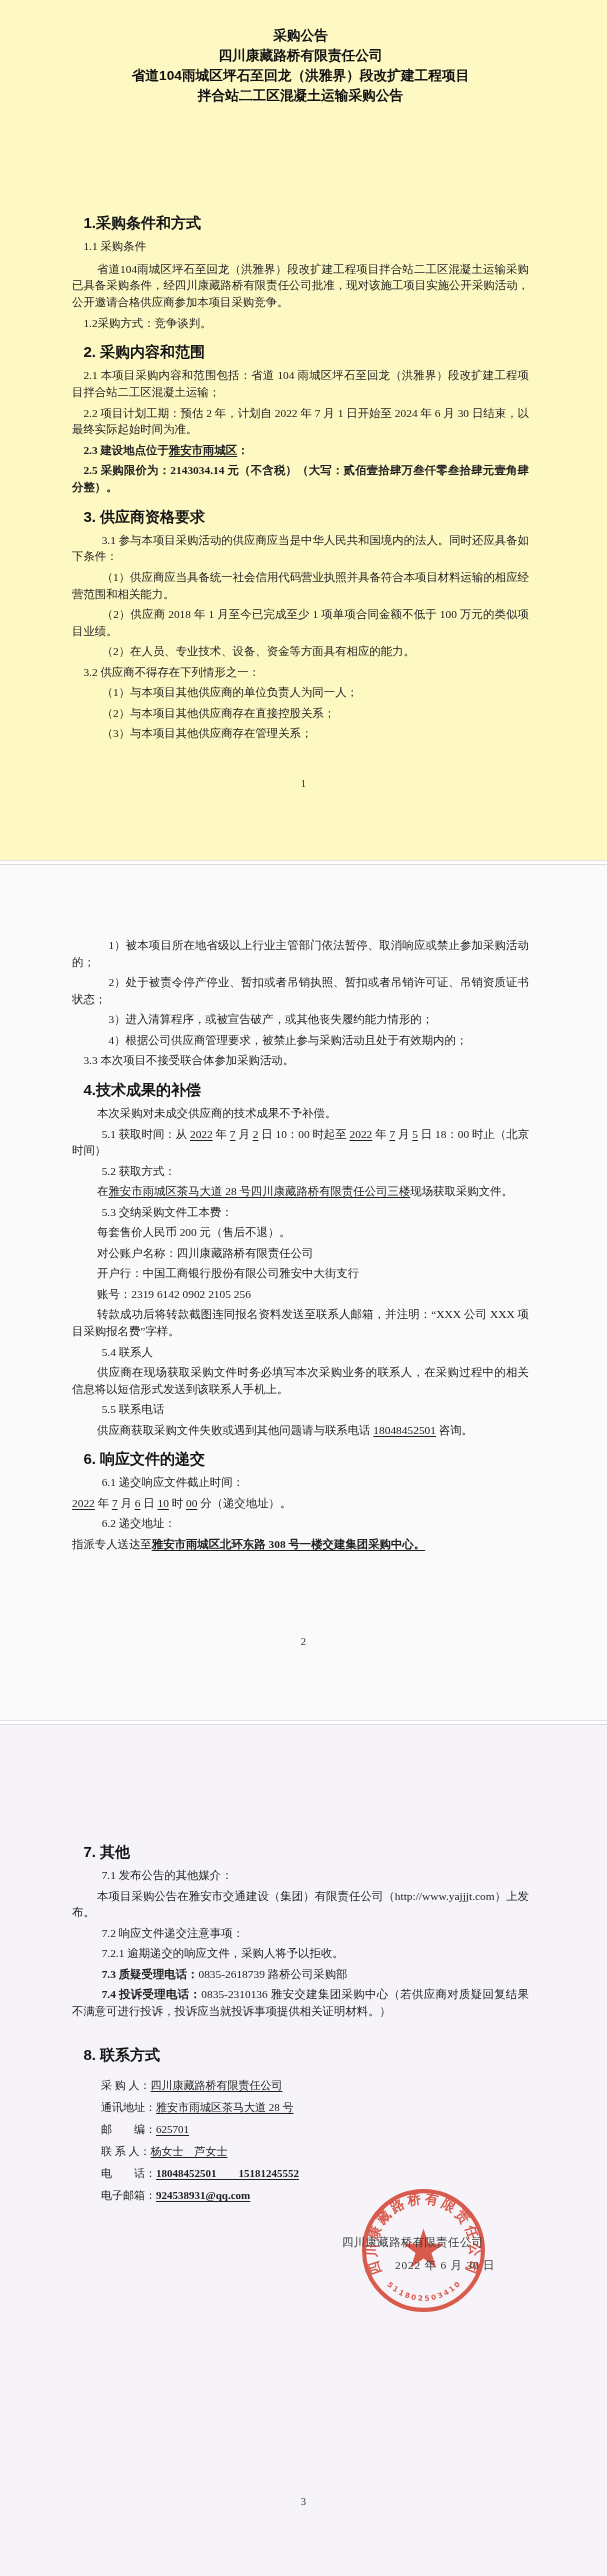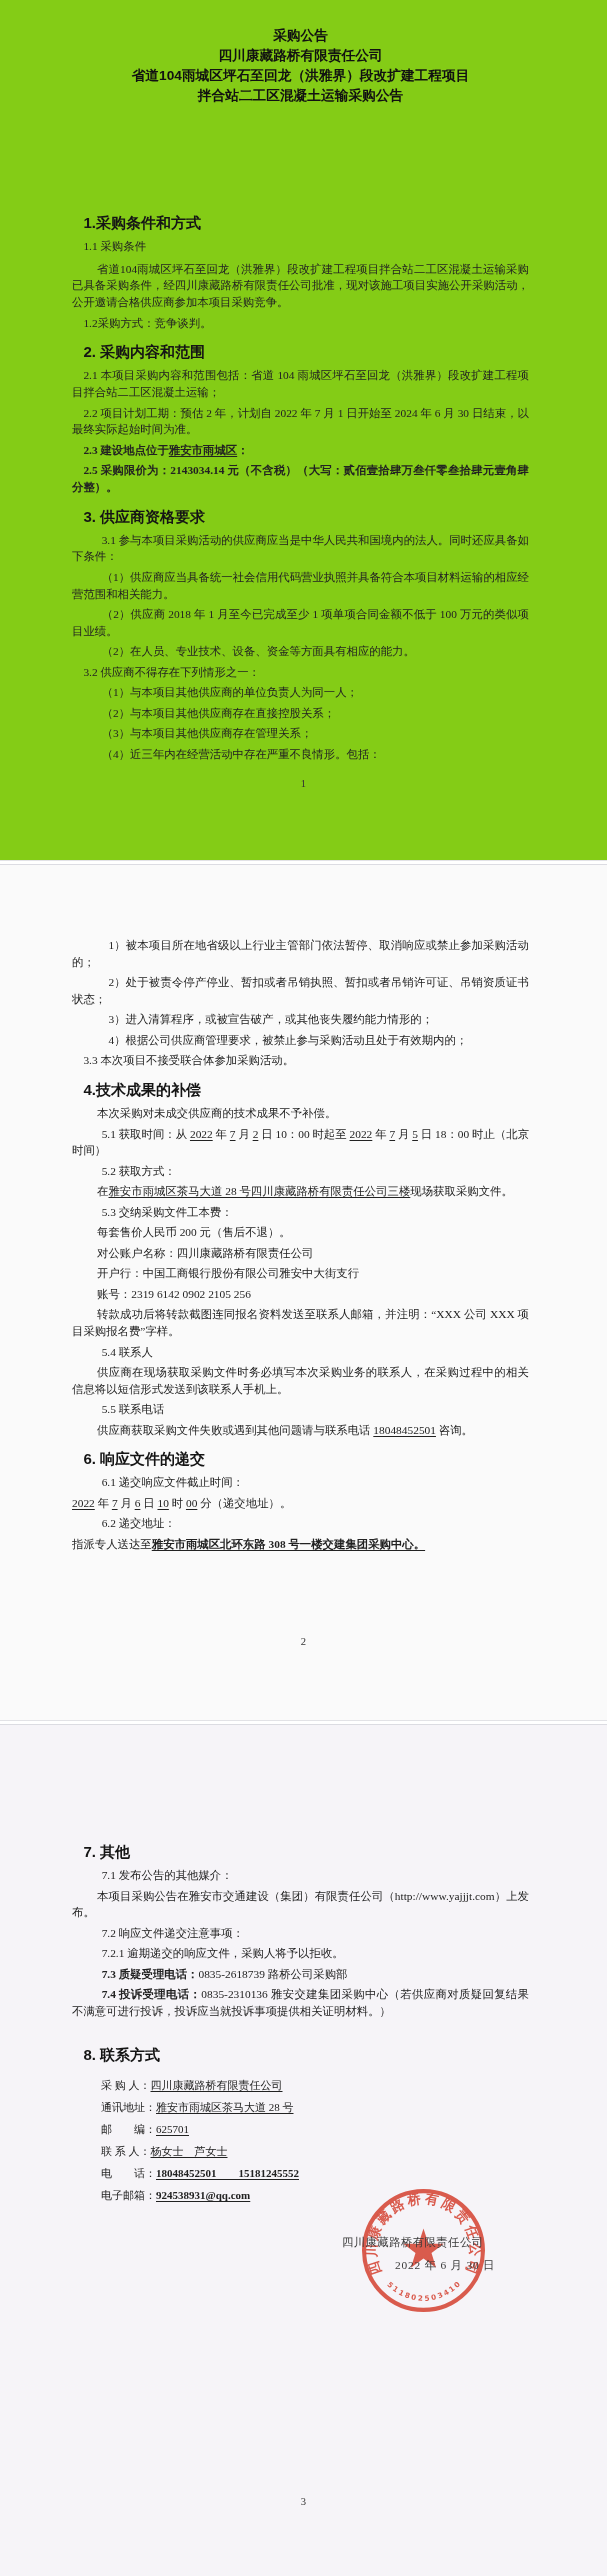--- a/index.html
+++ b/index.html
@@ -10,21 +10,21 @@
     color:#222;
   }
   .doc{width:607px;}
   .page{
     width:607px;
     box-sizing:border-box;
     position:relative;
     overflow:hidden;
     padding:0 78px 0 72px;
   }
-  .page-1{height:860px;background:#84cc16;}
+  .page-1{height:860px;background:#fef9c3;}
   .page-2{height:855px;background:#fafafa;}
   .page-3{height:855px;background:#f6f4f8;}
   .page-gap{height:3px;background:#ffffff;border-top:0.8px solid #e2e2e6;border-bottom:0.8px solid #dcdce2;}
 
   .title-block{
     padding-top:26px;
     text-align:center;
     font-family:"Liberation Sans","DejaVu Sans",sans-serif;
     font-weight:bold;
     font-size:13.7px;
@@ -99,21 +99,20 @@
 
     <div class="hd">3.  供应商资格要求</div>
     <div class="p ind3">3.1 参与本项目采购活动的供应商应当是中华人民共和国境内的法人。同时还应具备如下条件：</div>
     <div class="p ind3">（1）供应商应当具备统一社会信用代码营业执照并具备符合本项目材料运输的相应经营范围和相关能力。</div>
     <div class="p ind3">（2）供应商 2018 年 1 月至今已完成至少 1 项单项合同金额不低于 100 万元的类似项目业绩。</div>
     <div class="p ind3">（2）在人员、专业技术、设备、资金等方面具有相应的能力。</div>
     <div class="p ind1">3.2 供应商不得存在下列情形之一：</div>
     <div class="p ind3">（1）与本项目其他供应商的单位负责人为同一人；</div>
     <div class="p ind3">（2）与本项目其他供应商存在直接控股关系；</div>
     <div class="p ind3">（3）与本项目其他供应商存在管理关系；</div>
-    <div class="p ind3">（4）近三年内在经营活动中存在严重不良情形。包括：</div>
 
     <div class="pageno" style="top:778px">1</div>
   </div>
 
   <div class="page-gap"></div>
 
   <div class="page page-2">
     <div class="p ind4" style="margin-top:72px">1）被本项目所在地省级以上行业主管部门依法暂停、取消响应或禁止参加采购活动的；</div>
     <div class="p ind4">2）处于被责令停产停业、暂扣或者吊销执照、暂扣或者吊销许可证、吊销资质证书状态；</div>
     <div class="p ind4">3）进入清算程序，或被宣告破产，或其他丧失履约能力情形的；</div>

